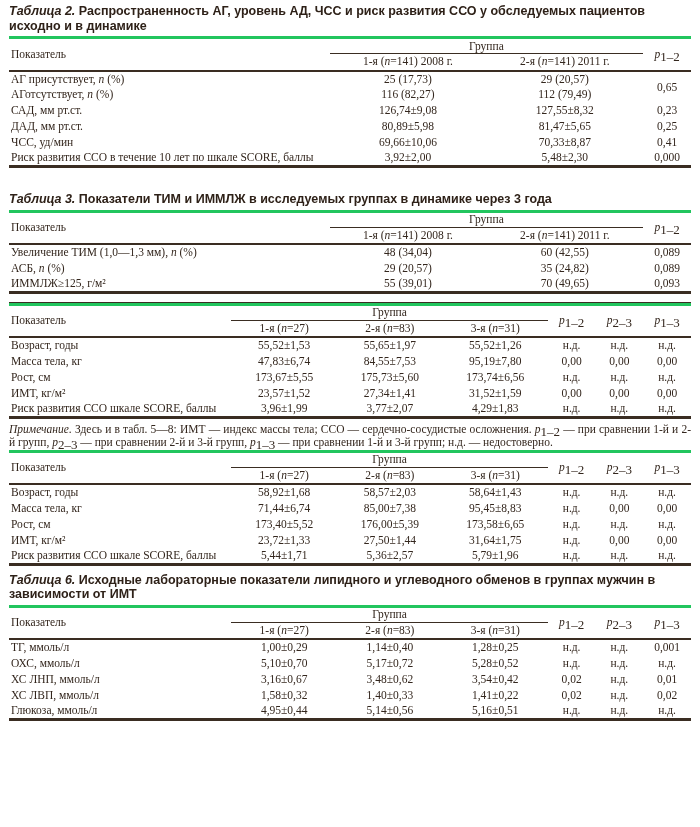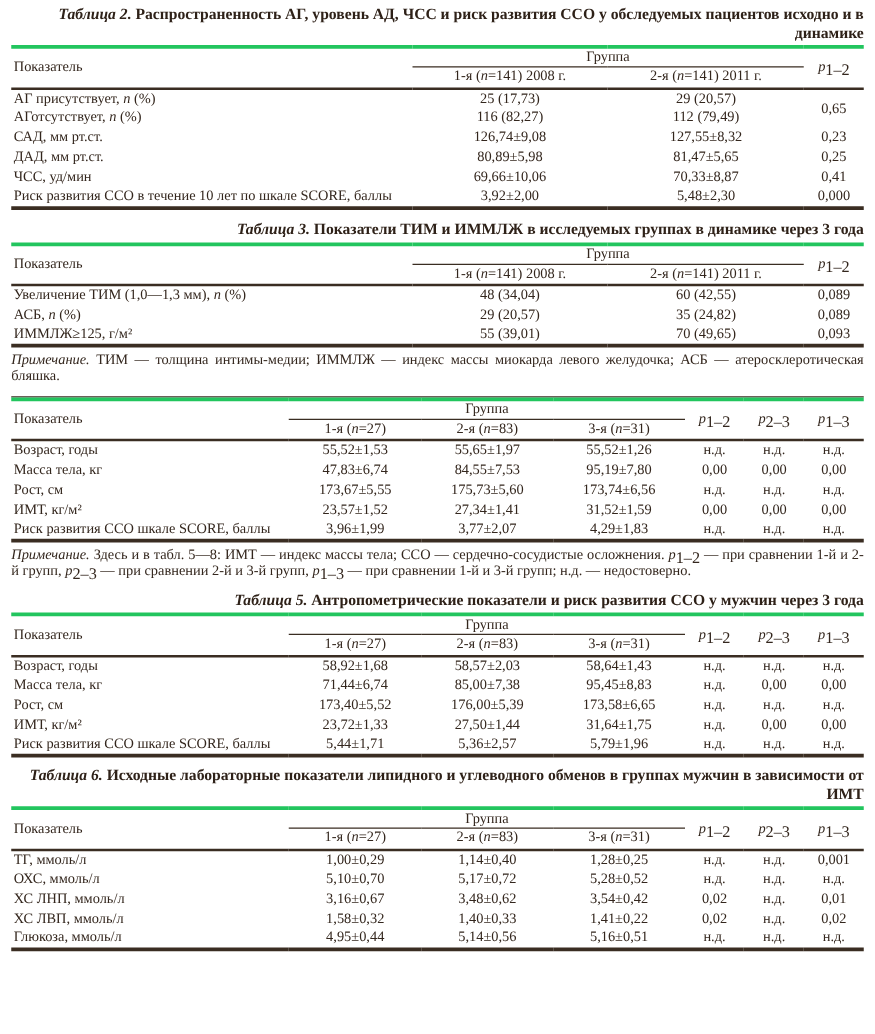--- a/index.html
+++ b/index.html
@@ -5,23 +5,23 @@
   * { margin:0; padding:0; box-sizing:border-box; }
   html,body { background:#ffffff; }
   body {
     width:700px; height:827px; overflow:hidden;
     color:#33261d;
     font-family:"Liberation Serif","DejaVu Serif",serif;
   }
   .page { padding:4px 9px 0 9px; }
 
   .caption {
-    font-family:Liberation Serif, serif;
+    font-family:Liberation Sans, sans-serif;
     font-weight:bold; font-size:12.5px; line-height:14.5px;
-    color:#2e2118; margin-bottom:3px;text-align:right;
+    color:#2e2118; margin-bottom:3px;
   }
   .cap-label { font-style:italic; }
 
   table.tbl {
     width:100%; border-collapse:collapse; table-layout:fixed;
     font-size:11.5px; color:#33261d;
     border-top:3px solid #22c55e; border-bottom:3px solid #3a2d22;
   }
   .tbl th, .tbl td {
     font-weight:normal; padding:0 2px; vertical-align:middle;
@@ -33,21 +33,21 @@
   .tbl tbody td { height:16px; }
   .tbl th.grp { border-bottom:1px solid #3a2d22; }
   .tbl tr.h2 th, .tbl th.vspan { border-bottom:2px solid #3a2d22; }
   .tbl i, .caption i, .note i { font-style:italic; }
   sub { font-size:13px; vertical-align:sub; line-height:0; }
 
   .note {
     margin-top:4px; font-size:11.5px; line-height:13.5px;
     text-align:justify; color:#33261d;
   }
-  .gap-md { margin-top:8px; }
+  .gap-md { margin-top:24px; }
   .gap-sm { margin-top:7px; }
   .pre-rule { border-top:1.3px solid #3a2d22; margin-top:8px; }
   .mt2 { margin-top:3px; }
 </style>
 </head>
 <body>
 
 <div class="page">
 
   <section>
@@ -150,21 +150,20 @@
           <td>0,089</td>
         </tr>
         <tr>
           <td class="lbl">ИММЛЖ≥125, г/м²</td>
           <td>55 (39,01)</td>
           <td>70 (49,65)</td>
           <td>0,093</td>
         </tr>
       </tbody>
     </table>
-    <div class="note"><i>Примечание.</i> ТИМ — толщина интимы-медии; ИММЛЖ — индекс массы миокарда левого желудочка; АСБ — атеросклеротическая бляшка.</div>
   </section>
 
   <div class="pre-rule"></div>
   <section>
     <table class="tbl">
       <colgroup>
           <col style="width:32.6%">
           <col style="width:15.5%">
           <col style="width:15.5%">
           <col style="width:15.4%">
@@ -231,24 +230,20 @@
           <td>н.д.</td>
           <td>н.д.</td>
           <td>н.д.</td>
         </tr>
       </tbody>
     </table>
     <div class="note"><i>Примечание.</i> Здесь и в табл. 5—8: ИМТ — индекс массы тела; ССО — сердечно-сосудистые осложнения. <i>p</i><sub>1–2</sub> — при сравнении 1-й и 2-й групп, <i>p</i><sub>2–3</sub> — при сравнении 2-й и 3-й групп, <i>p</i><sub>1–3</sub> — при сравнении 1-й и 3-й групп; н.д. — недостоверно.</div>
   </section>
 
   <section>
-    <div class="caption gap-md">
-      <span class="cap-label">Таблица 5.</span>
-      <span>Антропометрические показатели и риск развития ССО у мужчин через 3 года</span>
-    </div>
     <table class="tbl">
       <colgroup>
           <col style="width:32.6%">
           <col style="width:15.5%">
           <col style="width:15.5%">
           <col style="width:15.4%">
           <col style="width:7%">
           <col style="width:7%">
           <col style="width:7%">
         </colgroup>

